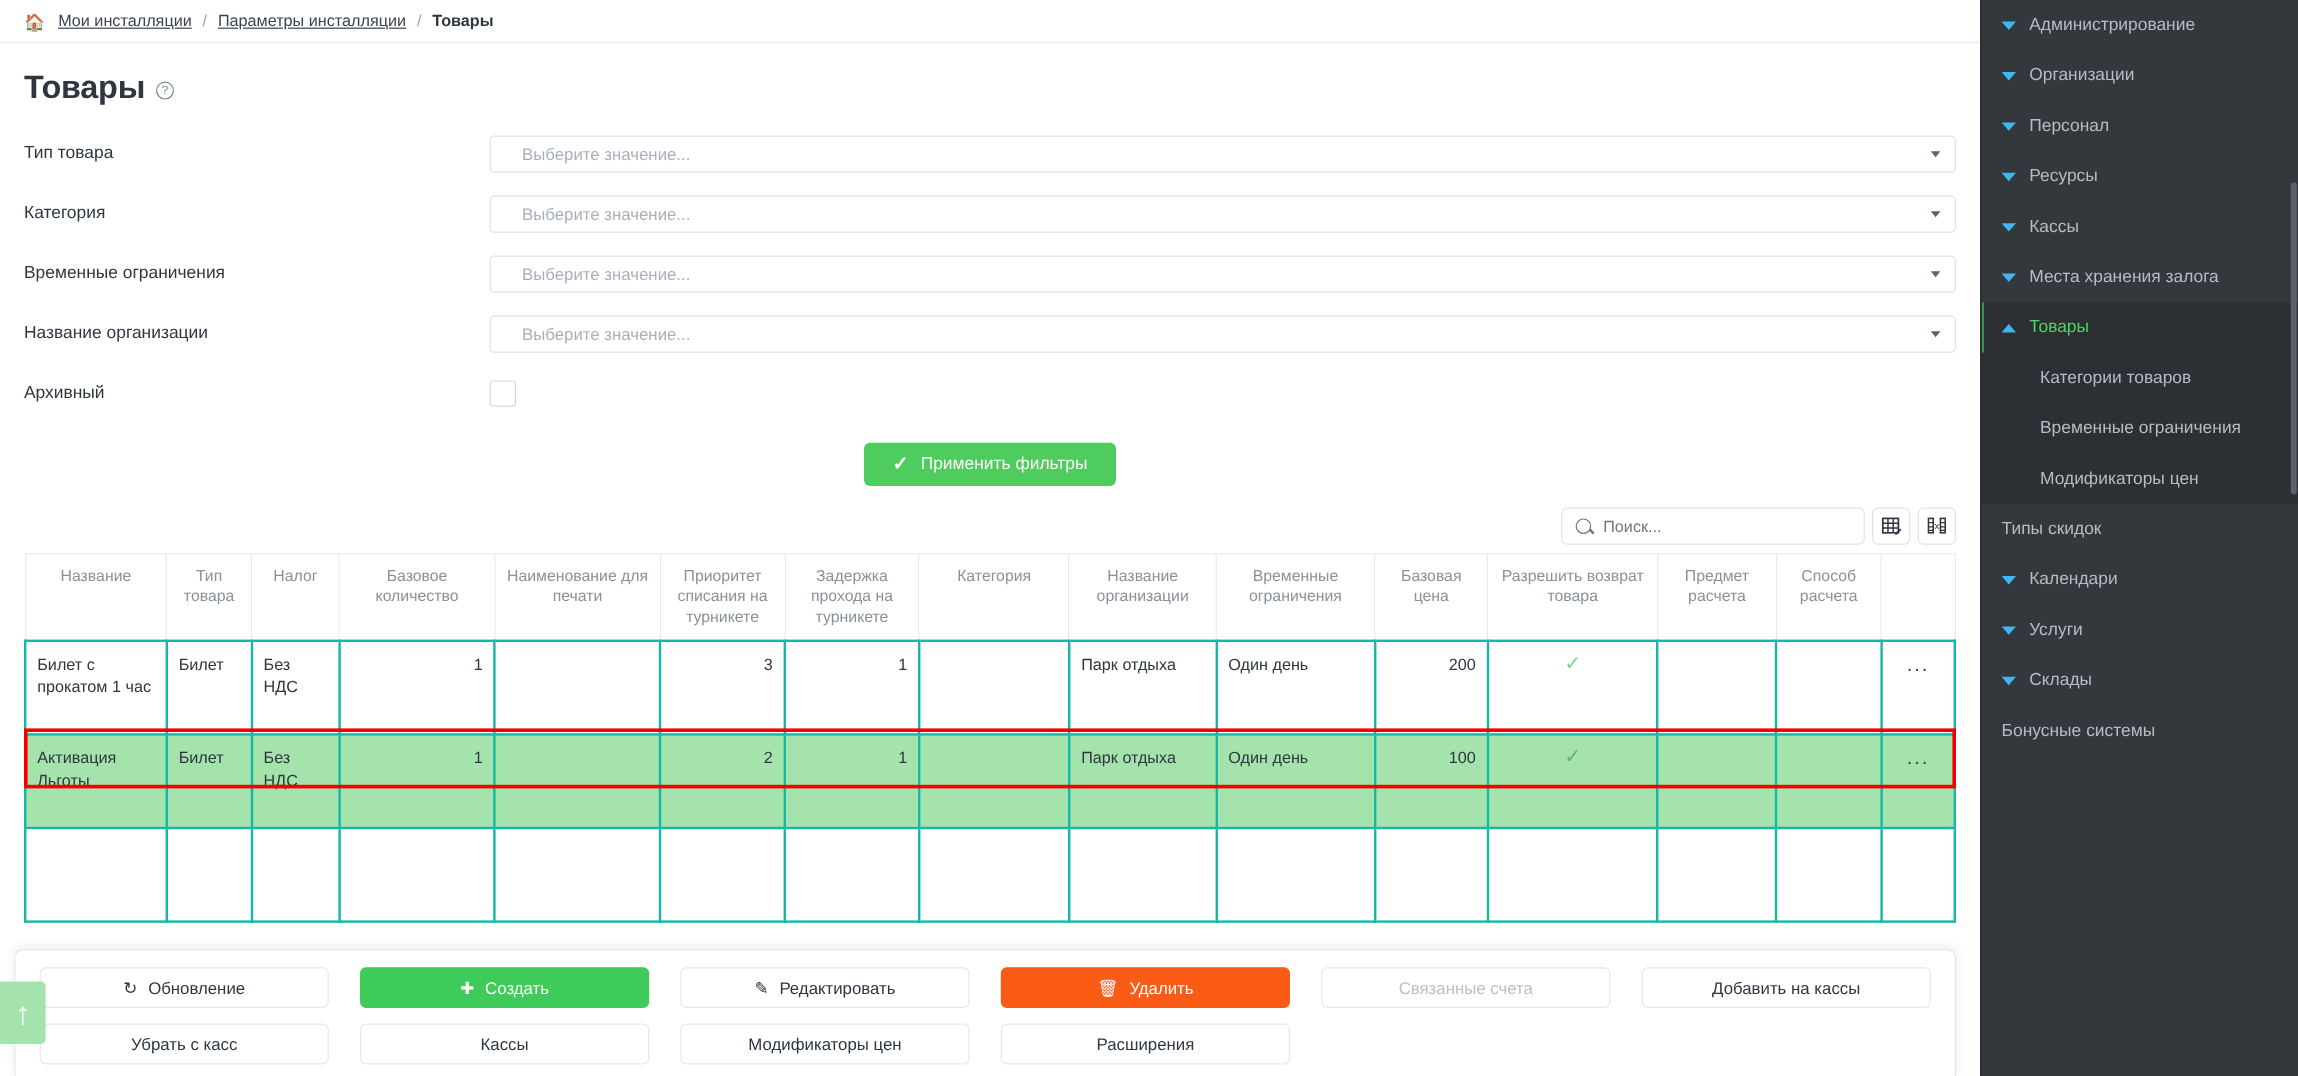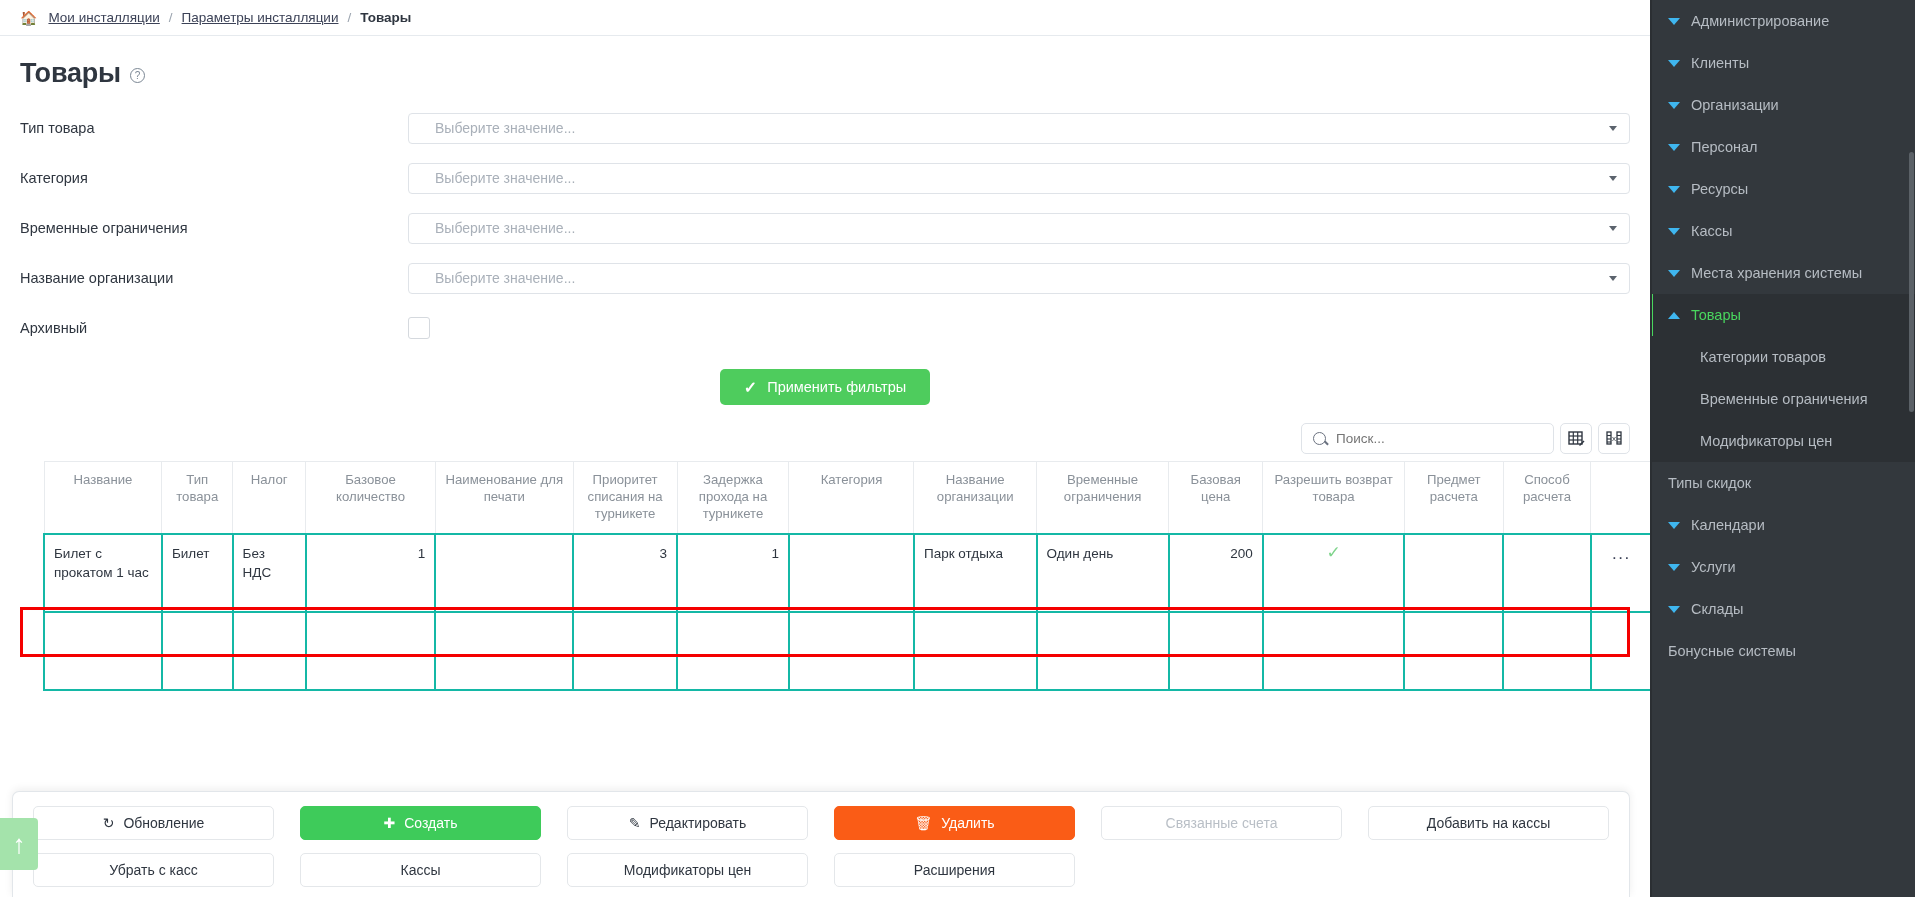--- a/index.html
+++ b/index.html
@@ -146,21 +146,20 @@
     display: flex; align-items: center; justify-content: center;
   }
 
   
   .table-wrap { padding: 0 20px; position: relative; }
   table.grid {
     width: 100%;
     border-collapse: collapse;
     table-layout: fixed;
     font-size: 13.5px;
-    margin-left: 23px;
   }
   table.grid th {
     border: 1px solid #e8ebee;
     color: #8a9199;
     font-weight: normal;
     font-size: 13.2px;
     padding: 9px 7px;
     vertical-align: top;
     text-align: center;
     line-height: 17px;
@@ -449,20 +448,41 @@
             <td class="num">200</td>
             <td class="ctr">
               <span class="check-mark-cell">✓</span>
             </td>
             <td></td>
             <td></td>
             <td class="ctr">
               <span class="dots">...</span>
             </td>
           </tr>
+          <tr class="selected">
+            <td>Активация Льготы</td>
+            <td>Билет</td>
+            <td>Без НДС</td>
+            <td class="num">1</td>
+            <td></td>
+            <td class="num">2</td>
+            <td class="num">1</td>
+            <td></td>
+            <td>Парк отдыха</td>
+            <td>Один день</td>
+            <td class="num">100</td>
+            <td class="ctr">
+              <span class="check-mark-cell">✓</span>
+            </td>
+            <td></td>
+            <td></td>
+            <td class="ctr">
+              <span class="dots">...</span>
+            </td>
+          </tr>
           <tr>
             <td></td>
             <td></td>
             <td></td>
             <td class="num"></td>
             <td></td>
             <td class="num"></td>
             <td class="num"></td>
             <td></td>
             <td></td>
@@ -524,41 +544,37 @@
 
   <div class="sidebar">
     <div class="sb-divider"></div>
 
     <div class="nav-item">
       <span class="tri"></span>
       <span class="nav-label">Администрирование</span>
     </div>
     <div class="nav-item">
       <span class="tri"></span>
-      <span class="nav-label">Клиенты</span>
-    </div>
-    <div class="nav-item">
-      <span class="tri"></span>
       <span class="nav-label">Организации</span>
     </div>
     <div class="nav-item">
       <span class="tri"></span>
       <span class="nav-label">Персонал</span>
     </div>
     <div class="nav-item">
       <span class="tri"></span>
       <span class="nav-label">Ресурсы</span>
     </div>
     <div class="nav-item">
       <span class="tri"></span>
       <span class="nav-label">Кассы</span>
     </div>
     <div class="nav-item">
       <span class="tri"></span>
-      <span class="nav-label">Места хранения системы</span>
+      <span class="nav-label">Места хранения залога</span>
     </div>
     <div class="nav-item active">
       <span class="tri up"></span>
       <span class="nav-label">Товары</span>
     </div>
     <div class="nav-item child">
       <span class="nav-label">Категории товаров</span>
     </div>
     <div class="nav-item child">
       <span class="nav-label">Временные ограничения</span>

